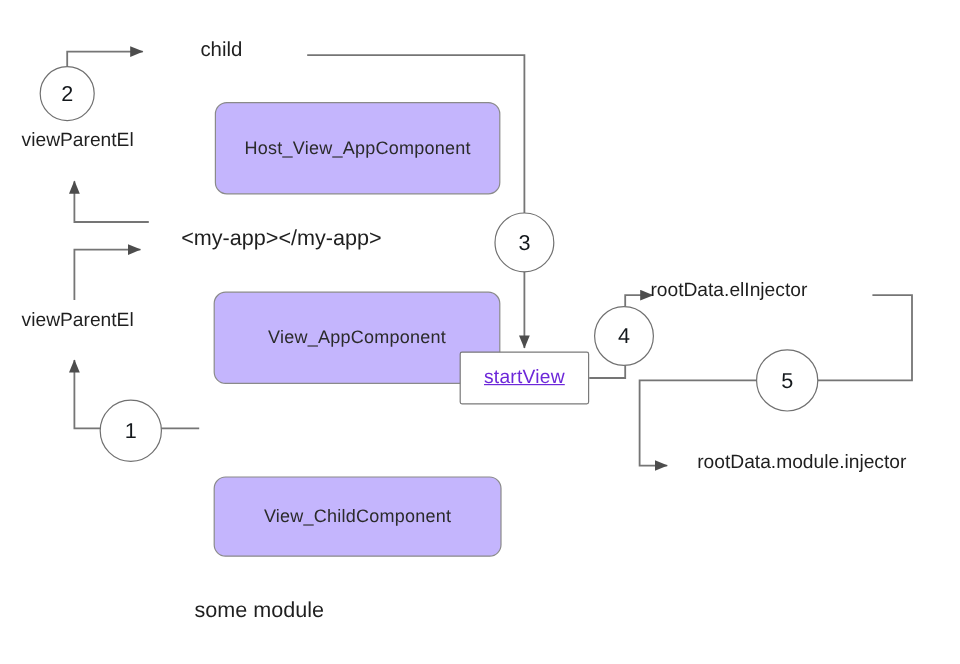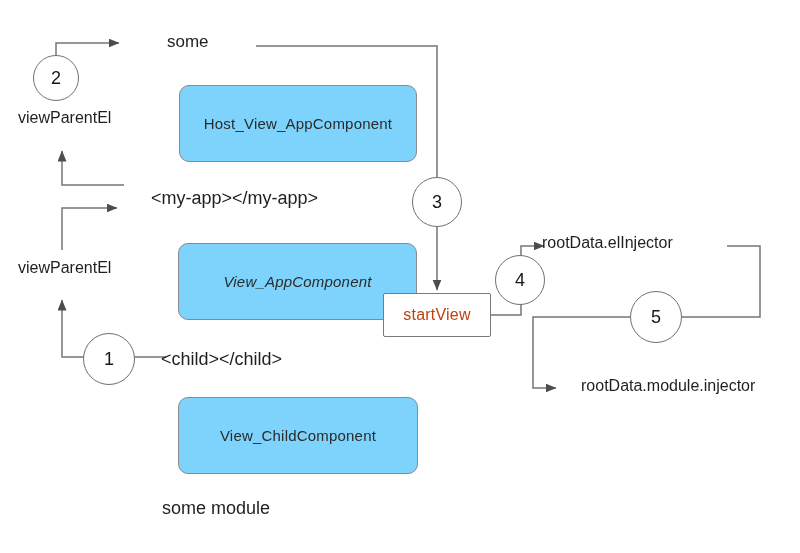--- a/index.html
+++ b/index.html
@@ -23,36 +23,37 @@
     height: 553px;
   }
   .wire {
     fill: none;
     stroke: #757575;
     stroke-width: 1.5;
   }
   .box {
     position: absolute;
     box-sizing: border-box;
-    background: #7dd3fc;
+    background: #c4b5fd;
     border: 1.5px solid #8a8a8a;
     border-radius: 10px;
     display: flex;
     align-items: center;
     justify-content: center;
     font-size: 15px;
     color: #2b2b2b;
     letter-spacing: 0.2px;
   }
   .box.plain {
     background: #ffffff;
     border: 1.2px solid #7a7a7a;
     border-radius: 2px;
     font-size: 16px;
-    color: #c2410c;
+    color: #6d28d9;
+    text-decoration: underline;
   }
   .step-circle {
     position: absolute;
     box-sizing: border-box;
     background: #ffffff;
     border: 1.5px solid #707070;
     border-radius: 50%;
     display: flex;
     align-items: center;
     justify-content: center;
@@ -91,25 +92,25 @@
 
     <polyline class="wire" points="491,315 521,315 521,246 544,246" marker-end="url(#arrow)"></polyline>
 
     <polyline class="wire" points="727,246 760,246 760,317 533,317 533,388 556,388" marker-end="url(#arrow)"></polyline>
   </svg>
 
   <div class="box" style="left:179px; top:85px; width:238px; height:77px;">
     <span>Host_View_AppComponent</span>
   </div>
 
-  <div class="box" style="left:178px; top:243px; width:239px; height:77px;font-style:italic;">
+  <div class="box" style="left:178px; top:243px; width:239px; height:77px;">
     <span>View_AppComponent</span>
   </div>
 
-  <div class="box" style="left:178px; top:397px; width:240px; height:77px;">
+  <div class="box" style="left:178px; top:397px; width:240px; height:67px;">
     <span>View_ChildComponent</span>
   </div>
 
   <div class="box plain" style="left:383px; top:293px; width:108px; height:44px;">
     <span>startView</span>
   </div>
 
   <div class="step-circle" style="left:83px; top:333px; width:52px; height:52px;">
     <span>1</span>
   </div>
@@ -123,29 +124,28 @@
   </div>
 
   <div class="step-circle" style="left:495px; top:255px; width:50px; height:50px;">
     <span>4</span>
   </div>
 
   <div class="step-circle" style="left:630px; top:291px; width:52px; height:52px;">
     <span>5</span>
   </div>
 
-  <div class="lbl big" style="left:167px; top:32px; font-size:17px;">some</div>
+  <div class="lbl big" style="left:167px; top:32px; font-size:17px;">child</div>
 
   <div class="lbl small" style="left:18px; top:109px;">viewParentEl</div>
 
   <div class="lbl small" style="left:18px; top:259px;">viewParentEl</div>
 
   <div class="lbl big" style="left:151px; top:188px;text-align:right;">&lt;my-app&gt;&lt;/my-app&gt;</div>
 
-  <div class="lbl big" style="left:161px; top:349px;">&lt;child&gt;&lt;/child&gt;</div>
 
   <div class="lbl big" style="left:162px; top:498px;">some module</div>
 
   <div class="lbl small" style="left:542px; top:234px;">rootData.elInjector</div>
 
   <div class="lbl small" style="left:581px; top:377px;">rootData.module.injector</div>
 
 </div>
 
 </body></html>

